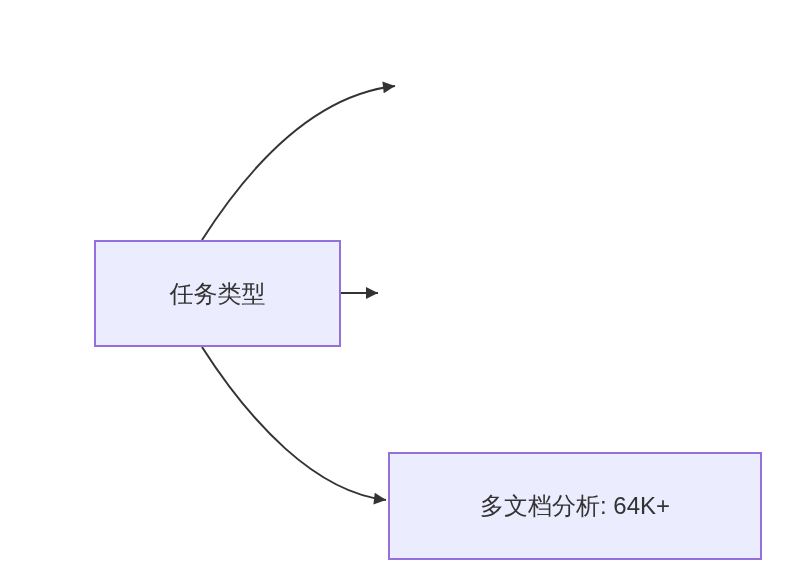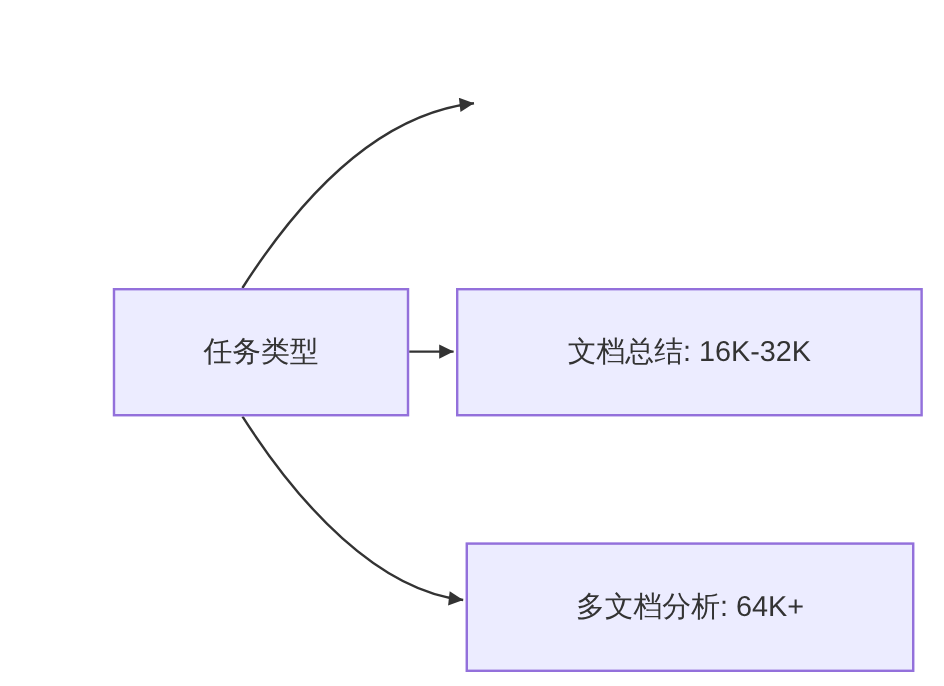--- a/index.html
+++ b/index.html
@@ -63,21 +63,18 @@
     <path class="edge" d="M202,240 C250,165 315,95 395,86" marker-end="url(#arrowhead)"></path>
     <path class="edge" d="M283,293 L378,293" marker-end="url(#arrowhead)"></path>
     <path class="edge" d="M202,347 C250,422 315,492 386,500" marker-end="url(#arrowhead)"></path>
   </svg>
 
   <div class="node node-root">
     <span>任务类型</span>
   </div>
 
 
-  <div class="node node-middle">
-    <span>文档总结: 16K-32K</span>
-  </div>
 
   <div class="node node-bottom">
     <span>多文档分析: 64K+</span>
   </div>
 
 </div>
 
 </body></html>

